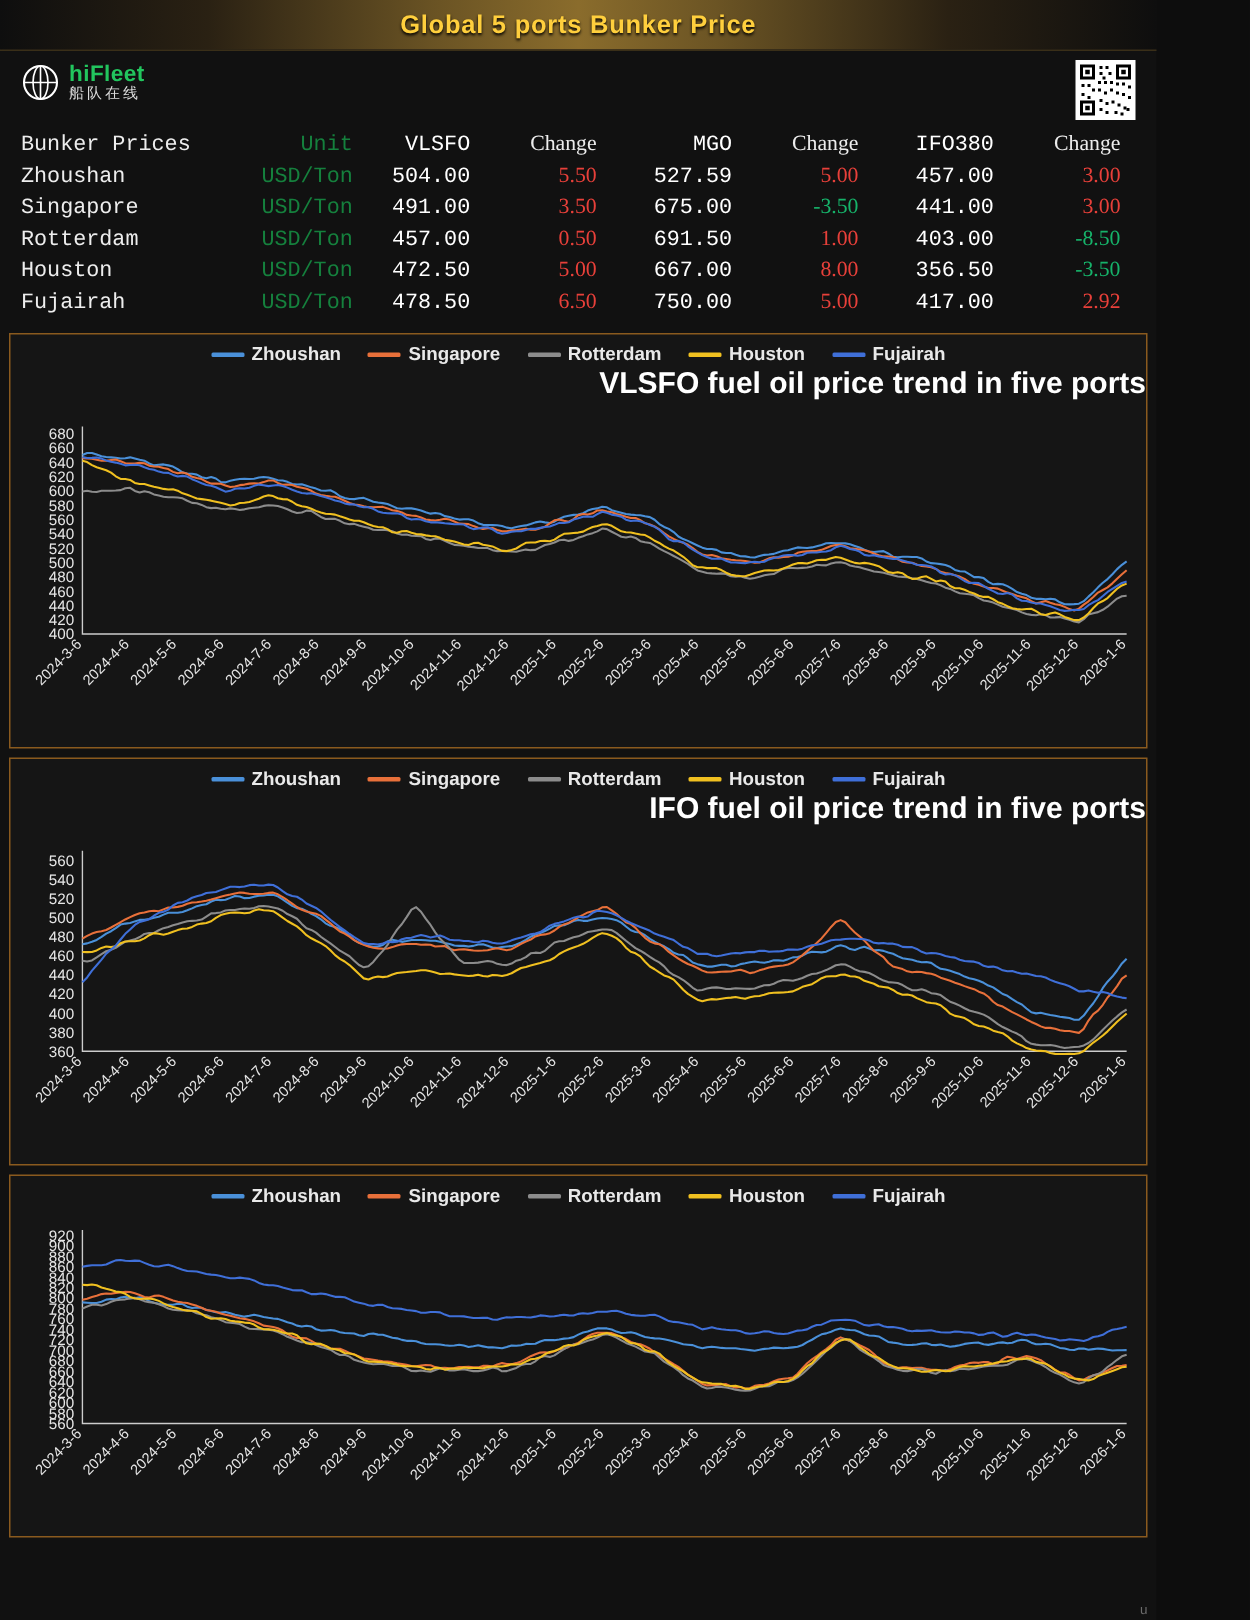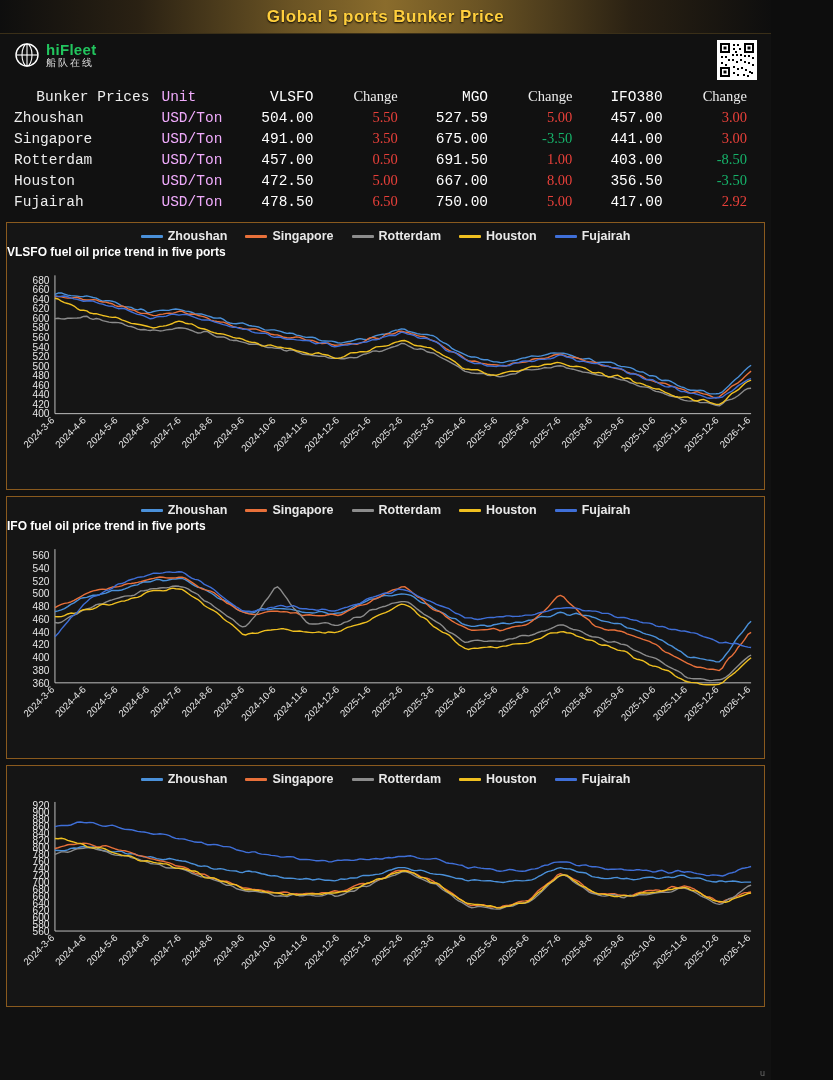--- a/index.html
+++ b/index.html
@@ -37,43 +37,43 @@
     font-size:15px; color:#ffcf3d; font-family:"Liberation Mono", monospace;
   }
   .qr { position:absolute; right:14px; top:6px; width:40px; height:40px; background:#fff; padding:2px;}
   .qr svg { display:block; }
 
   
   table.prices { width:100%; border-collapse:collapse; font-family:"Liberation Mono", monospace; }
   table.prices th, table.prices td { padding:2px 6px; font-size:14.5px; font-weight:normal; }
   table.prices thead th { color:#ededed; font-size:14.5px; }
   table.prices td.port { text-align:left; color:#ededed; padding-left:8px; }
-  table.prices th.port { text-align:right; padding-left:8px; }
-  table.prices td.unit, table.prices th.unit { text-align:left; color:#f0abfc; }
+  table.prices th.port { text-align:left; padding-left:8px; }
+  table.prices td.unit, table.prices th.unit { text-align:right; color:#15803d; }
   table.prices td.val, table.prices th.val { text-align:right; color:#ffffff; padding-right:22px;}
   table.prices td.chg, table.prices th.chg { text-align:right; padding-right:18px;font-family:Liberation Serif, serif;}
   .up { color:#e8403a; }
   .down { color:#16b36a; }
   .tbl-wrap { padding:0 6px 6px 6px; }
 
   
   .panel {
     margin:4px 6px 6px 6px;
     border:1px solid #8a5a1e;
     background:#151515;
     position:relative;
   }
   .legend {
     display:flex; justify-content:center; align-items:center; gap:18px;
     padding:6px 0 0 0; font-size:12.5px; font-weight:bold; color:#e9e9e9;
   }
   .legend .item { display:flex; align-items:center; gap:5px; }
   .legend .swatch { width:22px; height:3px; border-radius:1px; display:inline-block; }
   .chart-title {
-    text-align:left; font-size:12px; font-weight:bold; color:#ffffff;
+    text-align:right; font-size:20px; font-weight:bold; color:#ffffff;
     margin:2px 0 0 0;
   }
   .plot { position:relative; width:100%; }
   .plot svg { display:block; width:100%; }
 
   .footnote { position:absolute; right:6px; bottom:2px; font-size:9px; color:#6b6b6b; }
 </style>
 </head>
 <body>
 

